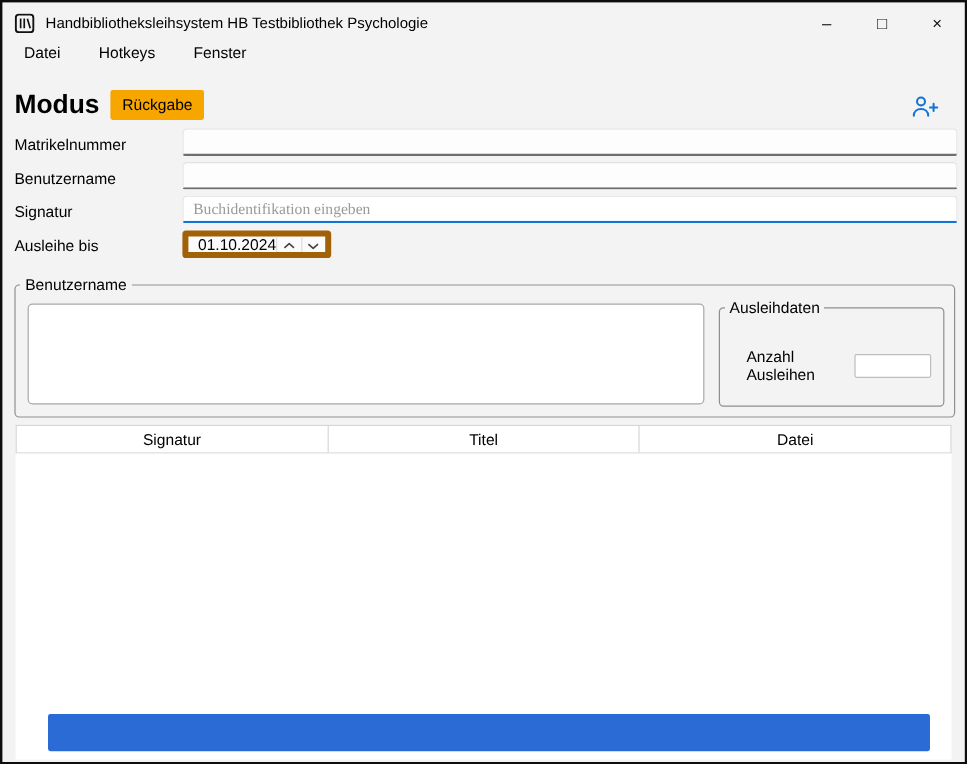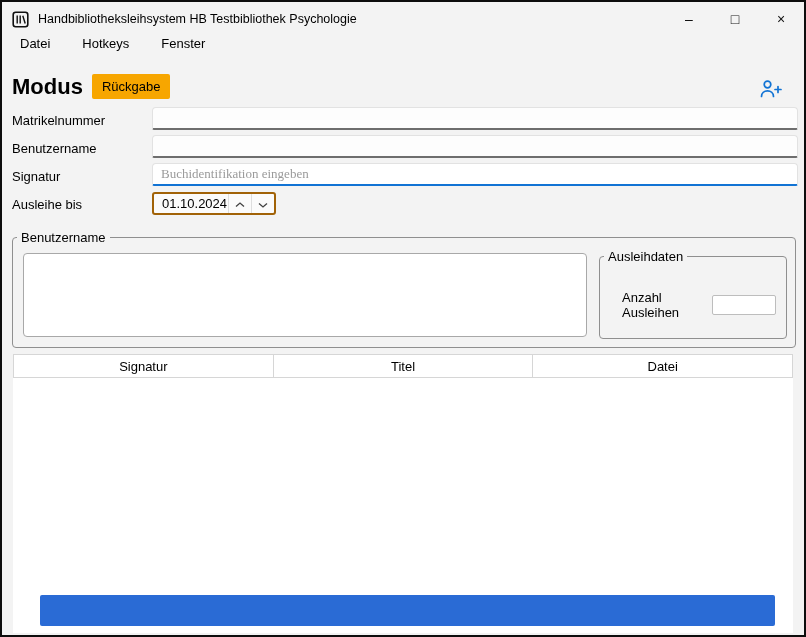--- a/index.html
+++ b/index.html
@@ -18,40 +18,40 @@
   .win-btn { width:46px; height:34px; border:none; background:transparent;
              font-size:14px; color:#111; display:flex; align-items:center;
              justify-content:center; font-family:inherit; cursor:default; }
 
   
   .menubar { position:absolute; top:34px; left:0; right:0; height:30px;
              display:flex; padding-left:18px; gap:32px; }
   .menu-item { font-size:13px; color:#000; }
 
   
-  .mode-row { position:absolute; top:72px; left:10px; display:flex; align-items:flex-start; }
+  .mode-row { position:absolute; top:72px; left:10px; display:flex; align-items:flex-end; }
   .mode-heading { font-size:22px; font-weight:bold; color:#000; }
   .mode-button { margin-left:9px; background:var(--accent-orange,#f7a600); color:#000;
                  border:none; padding:5px 10px; font-size:13px; border-radius:2px;
                  font-family:inherit; }
   .adduser-btn { position:absolute; top:77px; right:20px; width:26px; height:22px;
                  border:none; background:transparent; color:var(--accent-blue,#1173d4); }
 
   
   .field-label { position:absolute; left:10px; font-size:13px; color:#000; }
   .text-input { position:absolute; left:150px; width:646px; height:23px;
                 background:#fdfdfd; border:1px solid #e2e2e2;
                 border-bottom:2px solid #6e6e6e; border-radius:4px 4px 2px 2px;
                 font-size:13px; padding:0 8px; font-family:Liberation Serif, serif; color:#000; }
   .text-input.focused { background:#fff; border-bottom:2px solid var(--accent-blue,#1173d4); }
   .text-input::placeholder { color:#9a9a9a; }
 
   .date-spinner { position:absolute; left:150px; top:190px; width:124px; height:23px;
                   display:flex; align-items:stretch; background:#fbfbfb;
-                  border:2px solid #a16207; border-radius:3px; overflow:hidden; }
+                  border:5px solid #a16207; border-radius:3px; overflow:hidden; }
   .date-value { flex:1; font-size:13px; display:flex; align-items:center; padding-left:8px; color:#000; }
   .spin-btn { width:23px; border:none; border-left:1px solid #dedede; background:transparent;
               display:flex; align-items:center; justify-content:center; }
 
   
   fieldset { border:1px solid #8f8f8f; border-radius:4px; }
   legend { font-size:13px; padding:0 4px; margin-left:4px; color:#000; }
   .nutzerdaten { position:absolute; left:10px; top:228px; width:784px; height:118px; }
   .nutzer-textarea { position:absolute; left:10px; top:8px; width:564px; height:84px;
                      background:#fff; border:1px solid #a8a8a8; border-radius:4px;

